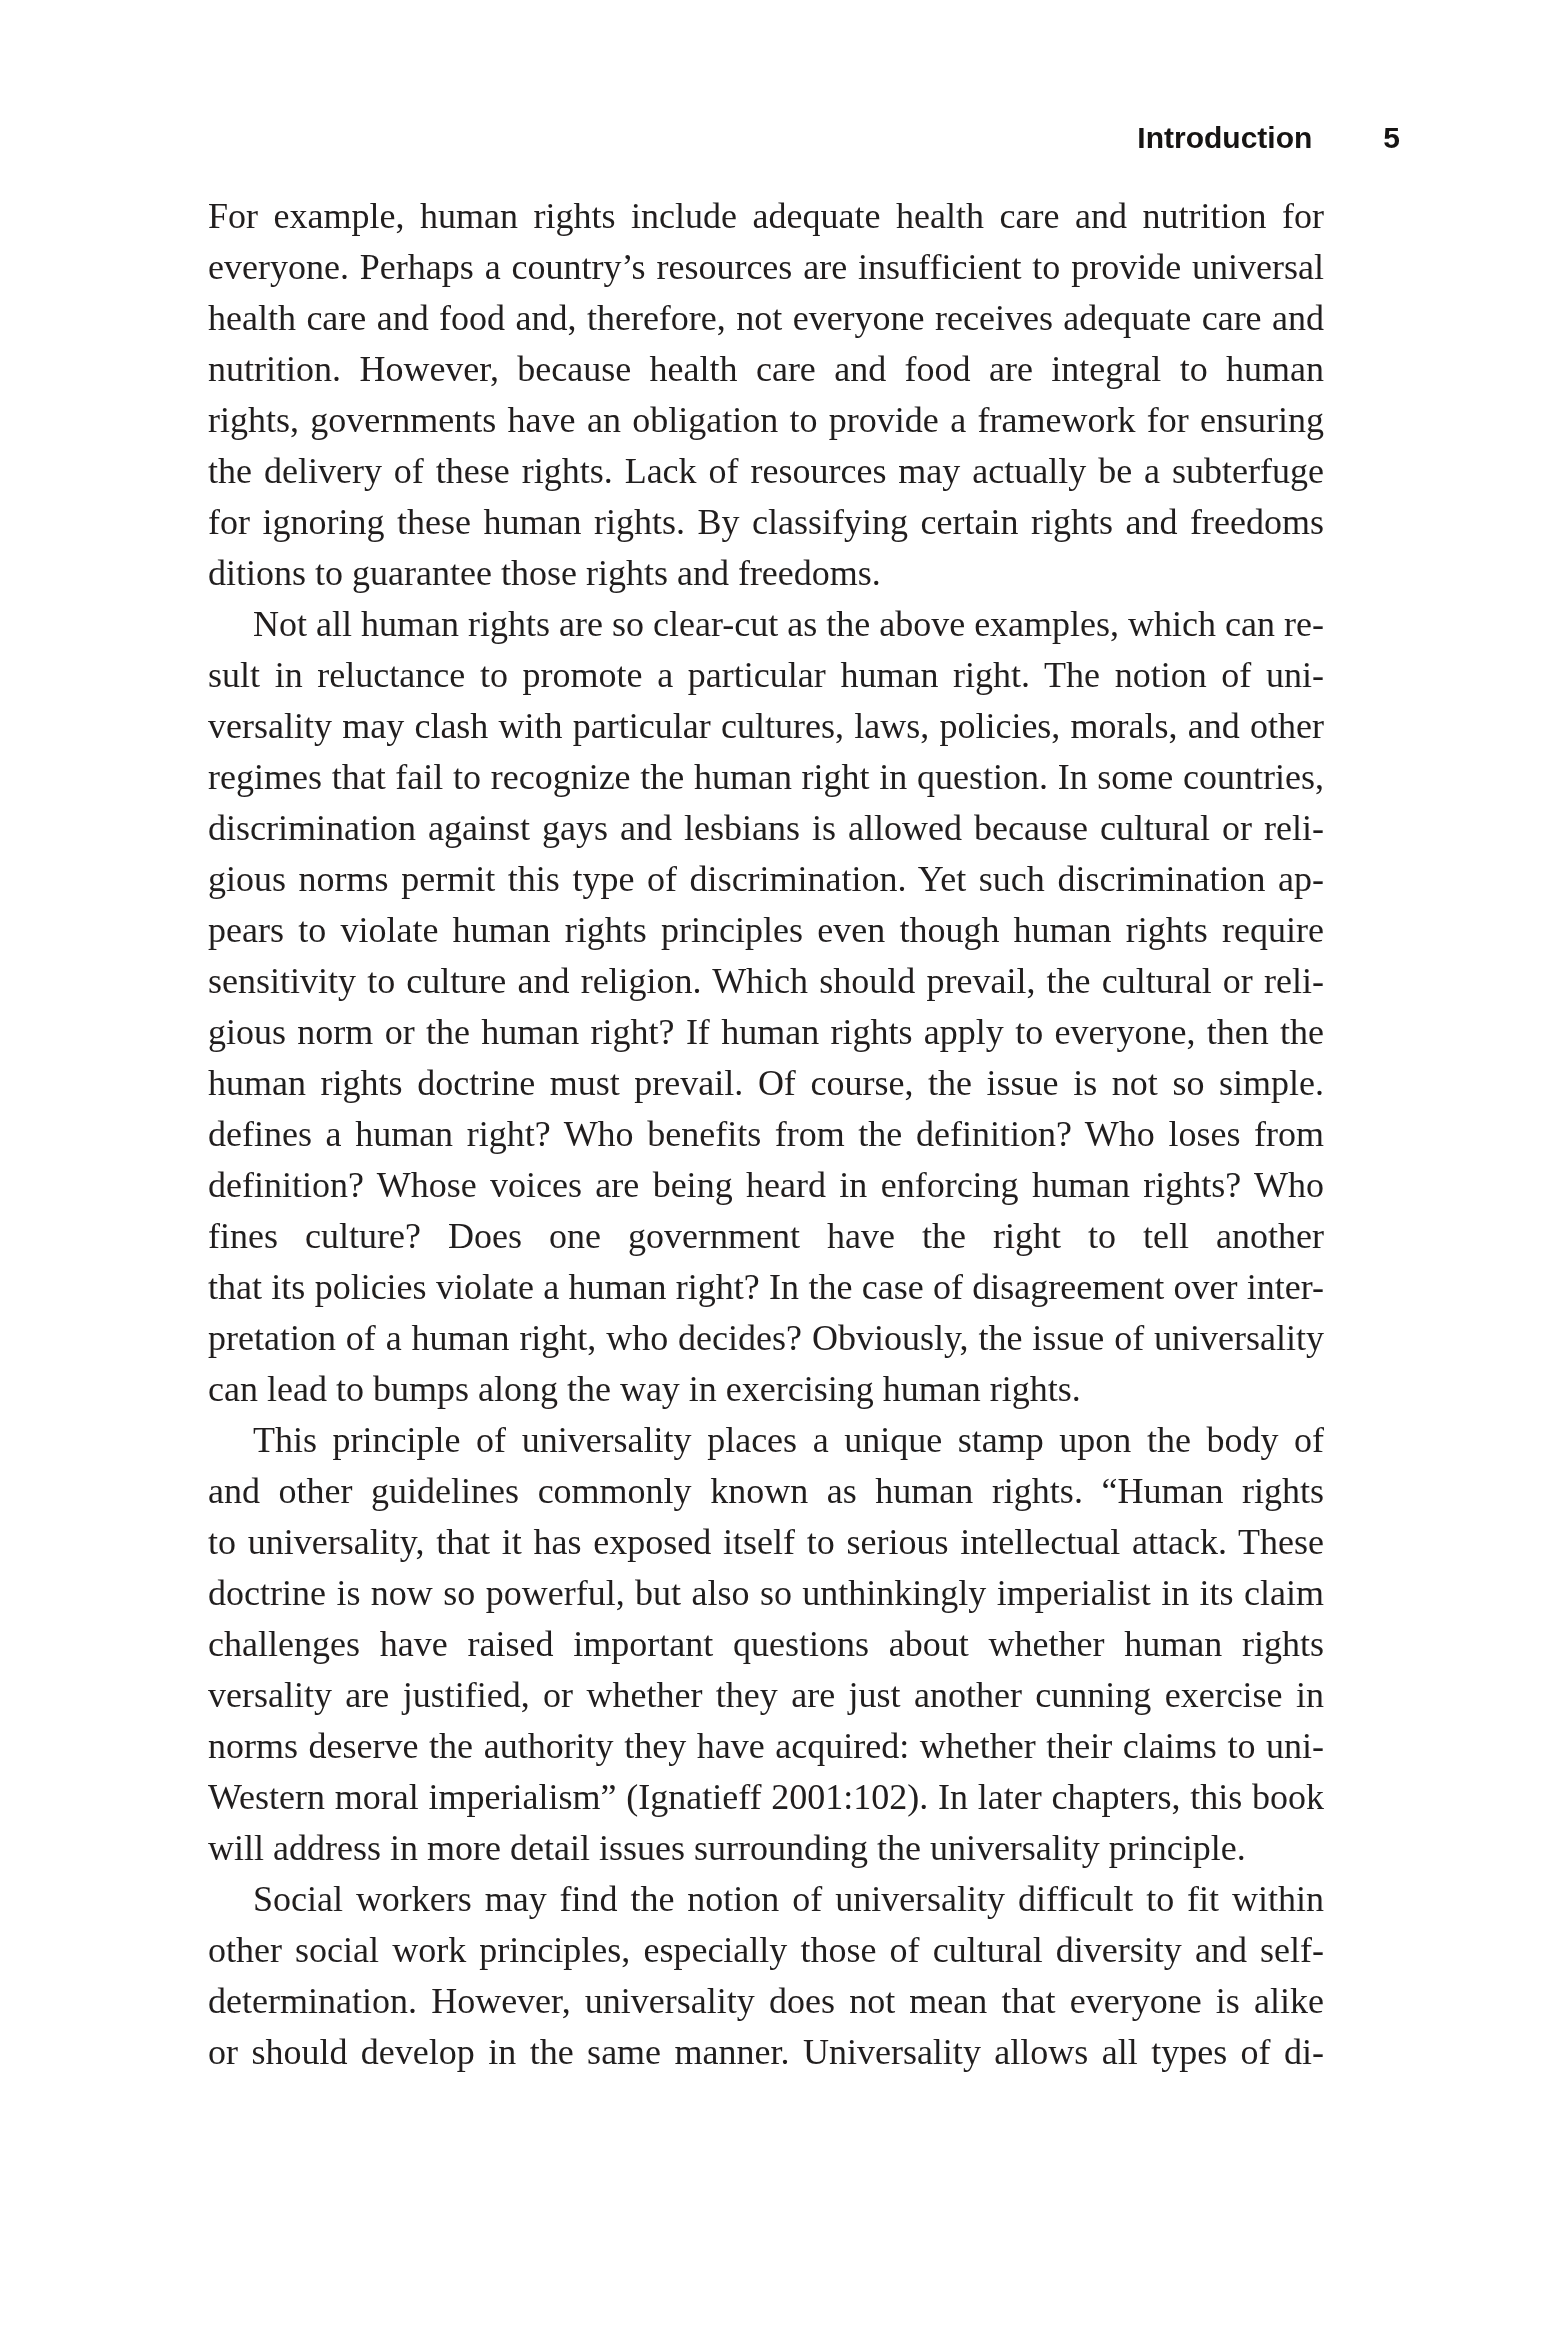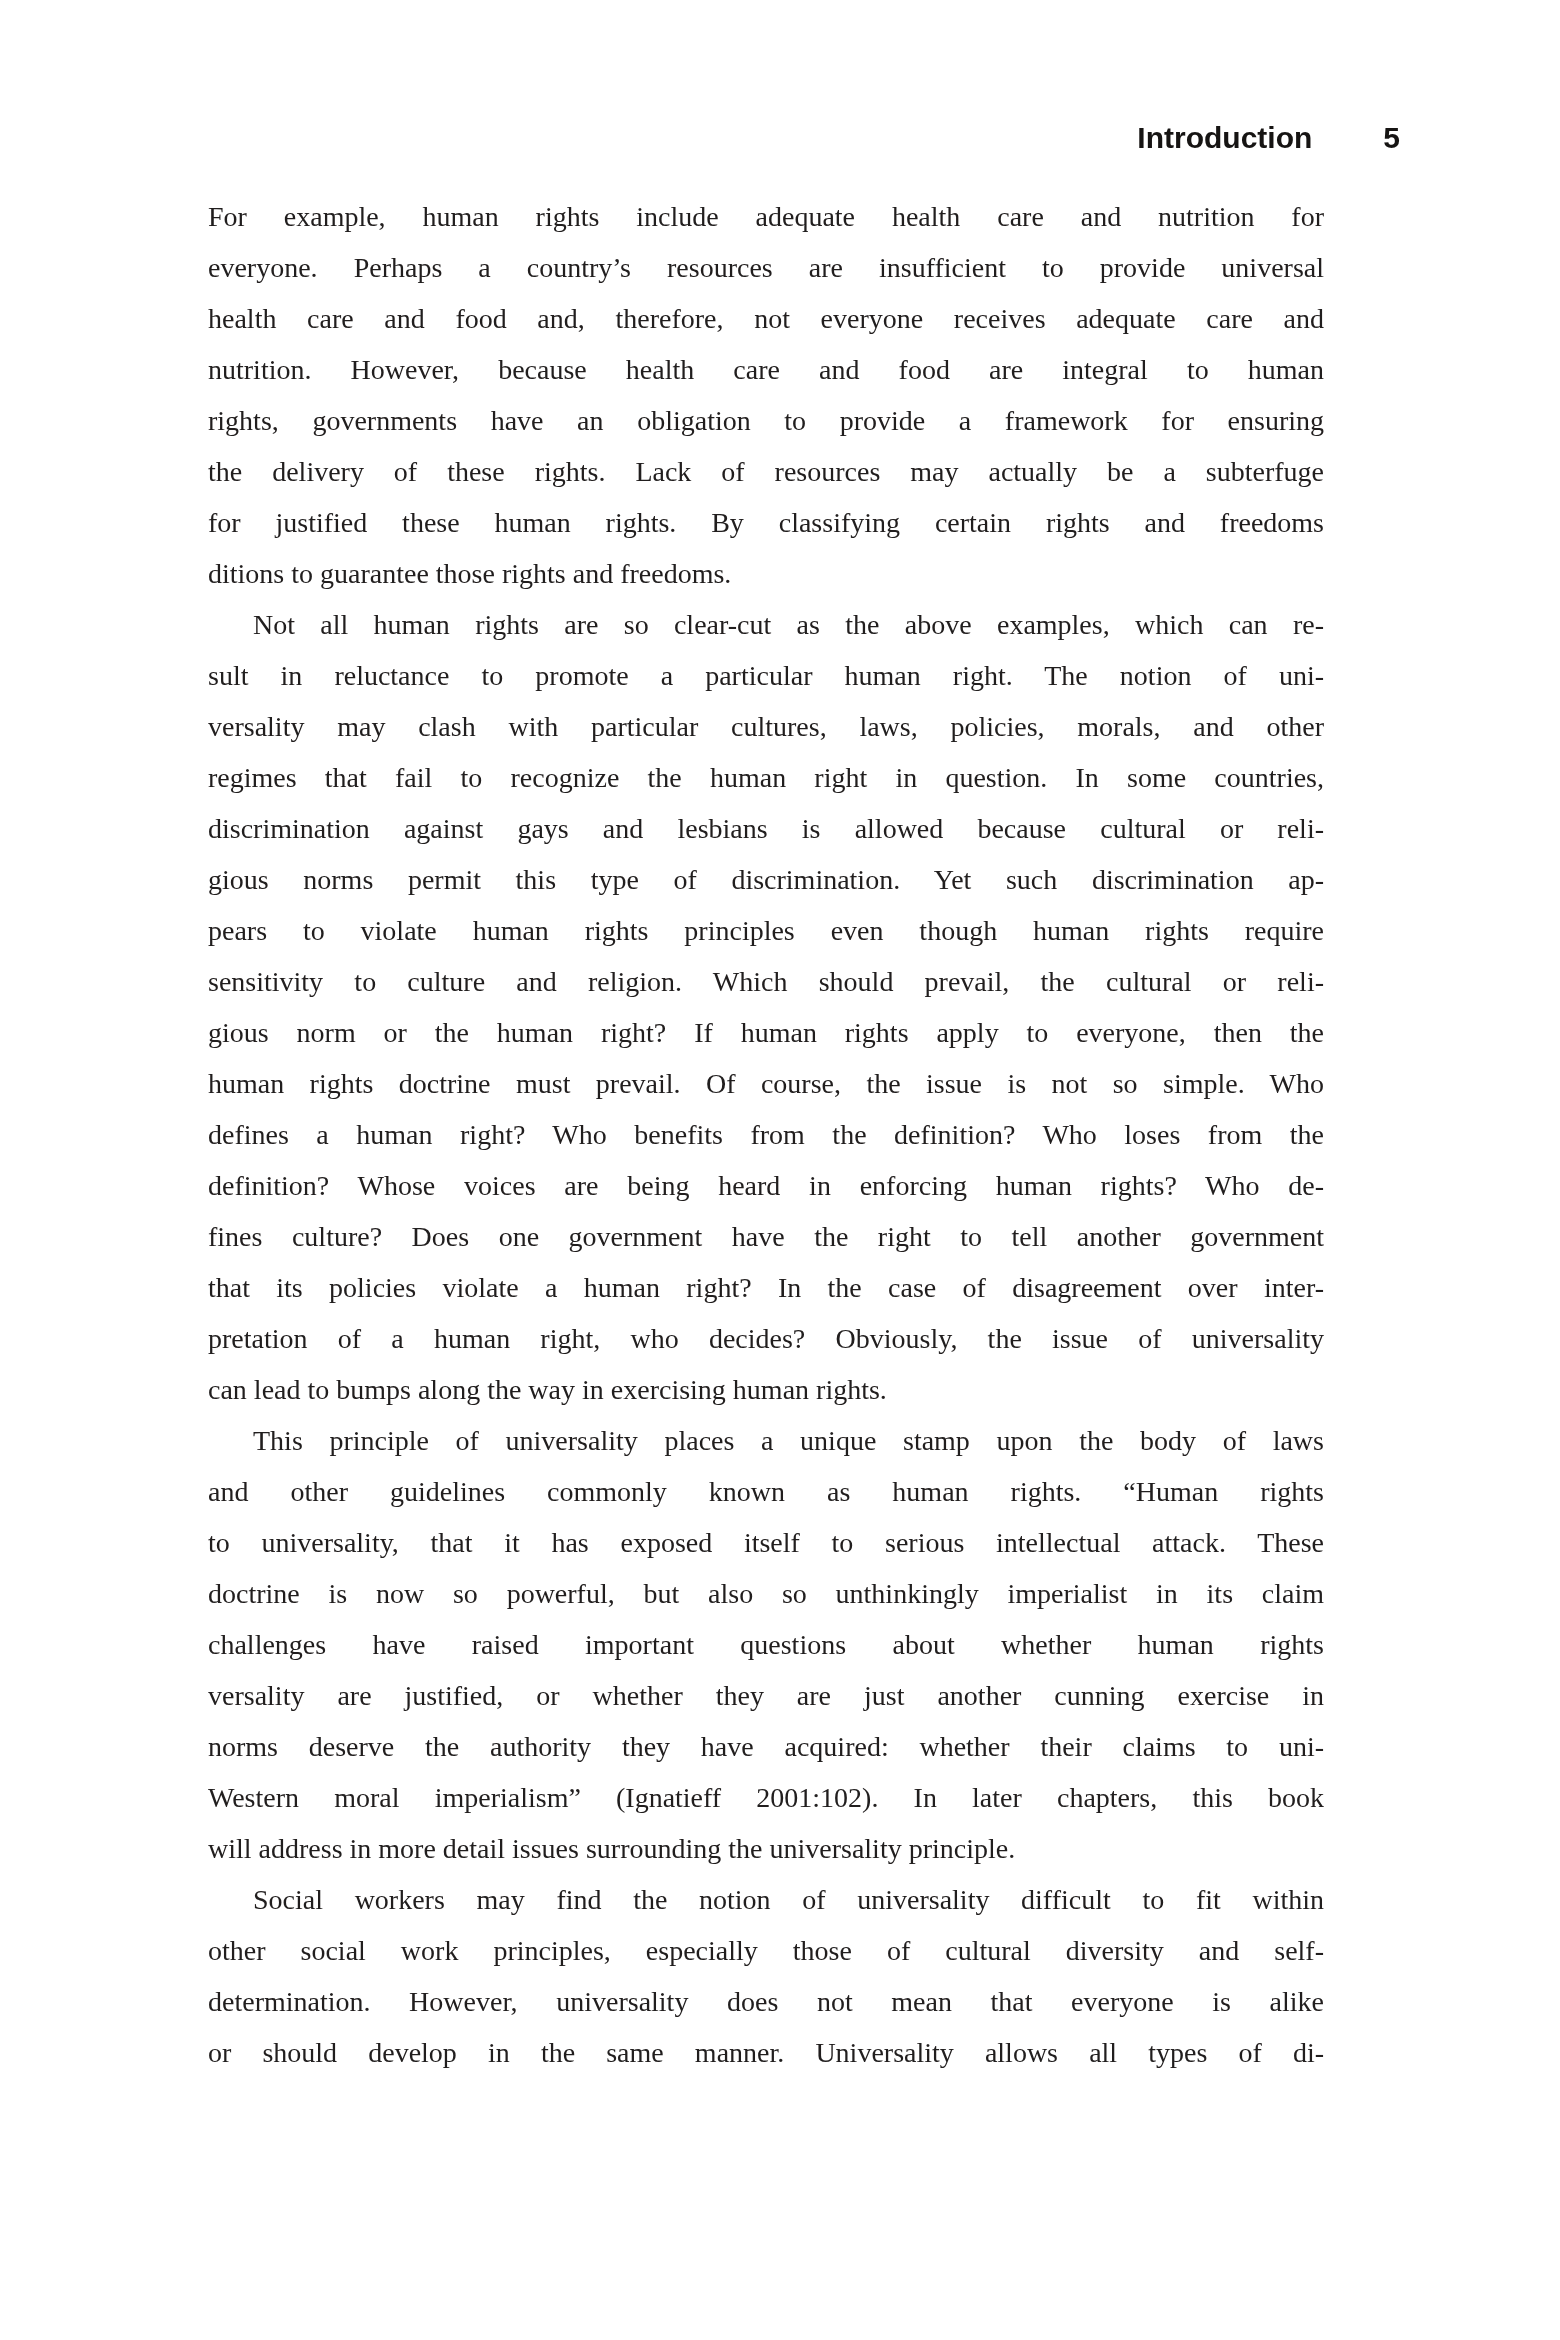--- a/index.html
+++ b/index.html
@@ -30,21 +30,21 @@
   }
   .running-head .folio {
     margin-left: 71px;
   }
   .text-block {
     position: absolute;
     top: 191px;
     left: 208px;
     width: 1116px;
     font-family: "Liberation Serif", serif;
-    font-size: 28px;
+    font-size: 36px;
     line-height: 51px;
     color: #211e1e;
   }
   .para .line {
     text-align: justify;
     text-align-last: justify;
     height: 51px;
     overflow: hidden;
   }
   .para .line.last-left {
@@ -63,21 +63,21 @@
     <span class="folio">5</span>
   </div>
   <div class="text-block">
       <div class="para">
         <div class="line">For example, human rights include adequate health care and nutrition for</div>
         <div class="line">everyone. Perhaps a country’s resources are insufficient to provide universal</div>
         <div class="line">health care and food and, therefore, not everyone receives adequate care and</div>
         <div class="line">nutrition. However, because health care and food are integral to human</div>
         <div class="line">rights, governments have an obligation to provide a framework for ensuring</div>
         <div class="line">the delivery of these rights. Lack of resources may actually be a subterfuge</div>
-        <div class="line">for justified these human rights. By classifying certain rights and freedoms</div>
+        <div class="line">for ignoring these human rights. By classifying certain rights and freedoms</div>
         <div class="line last-left">ditions to guarantee those rights and freedoms.</div>
       </div>
       <div class="para indent">
         <div class="line">Not all human rights are so clear-cut as the above examples, which can re-</div>
         <div class="line">sult in reluctance to promote a particular human right. The notion of uni-</div>
         <div class="line">versality may clash with particular cultures, laws, policies, morals, and other</div>
         <div class="line">regimes that fail to recognize the human right in question. In some countries,</div>
         <div class="line">discrimination against gays and lesbians is allowed because cultural or reli-</div>
         <div class="line">gious norms permit this type of discrimination. Yet such discrimination ap-</div>
         <div class="line">pears to violate human rights principles even though human rights require</div>

